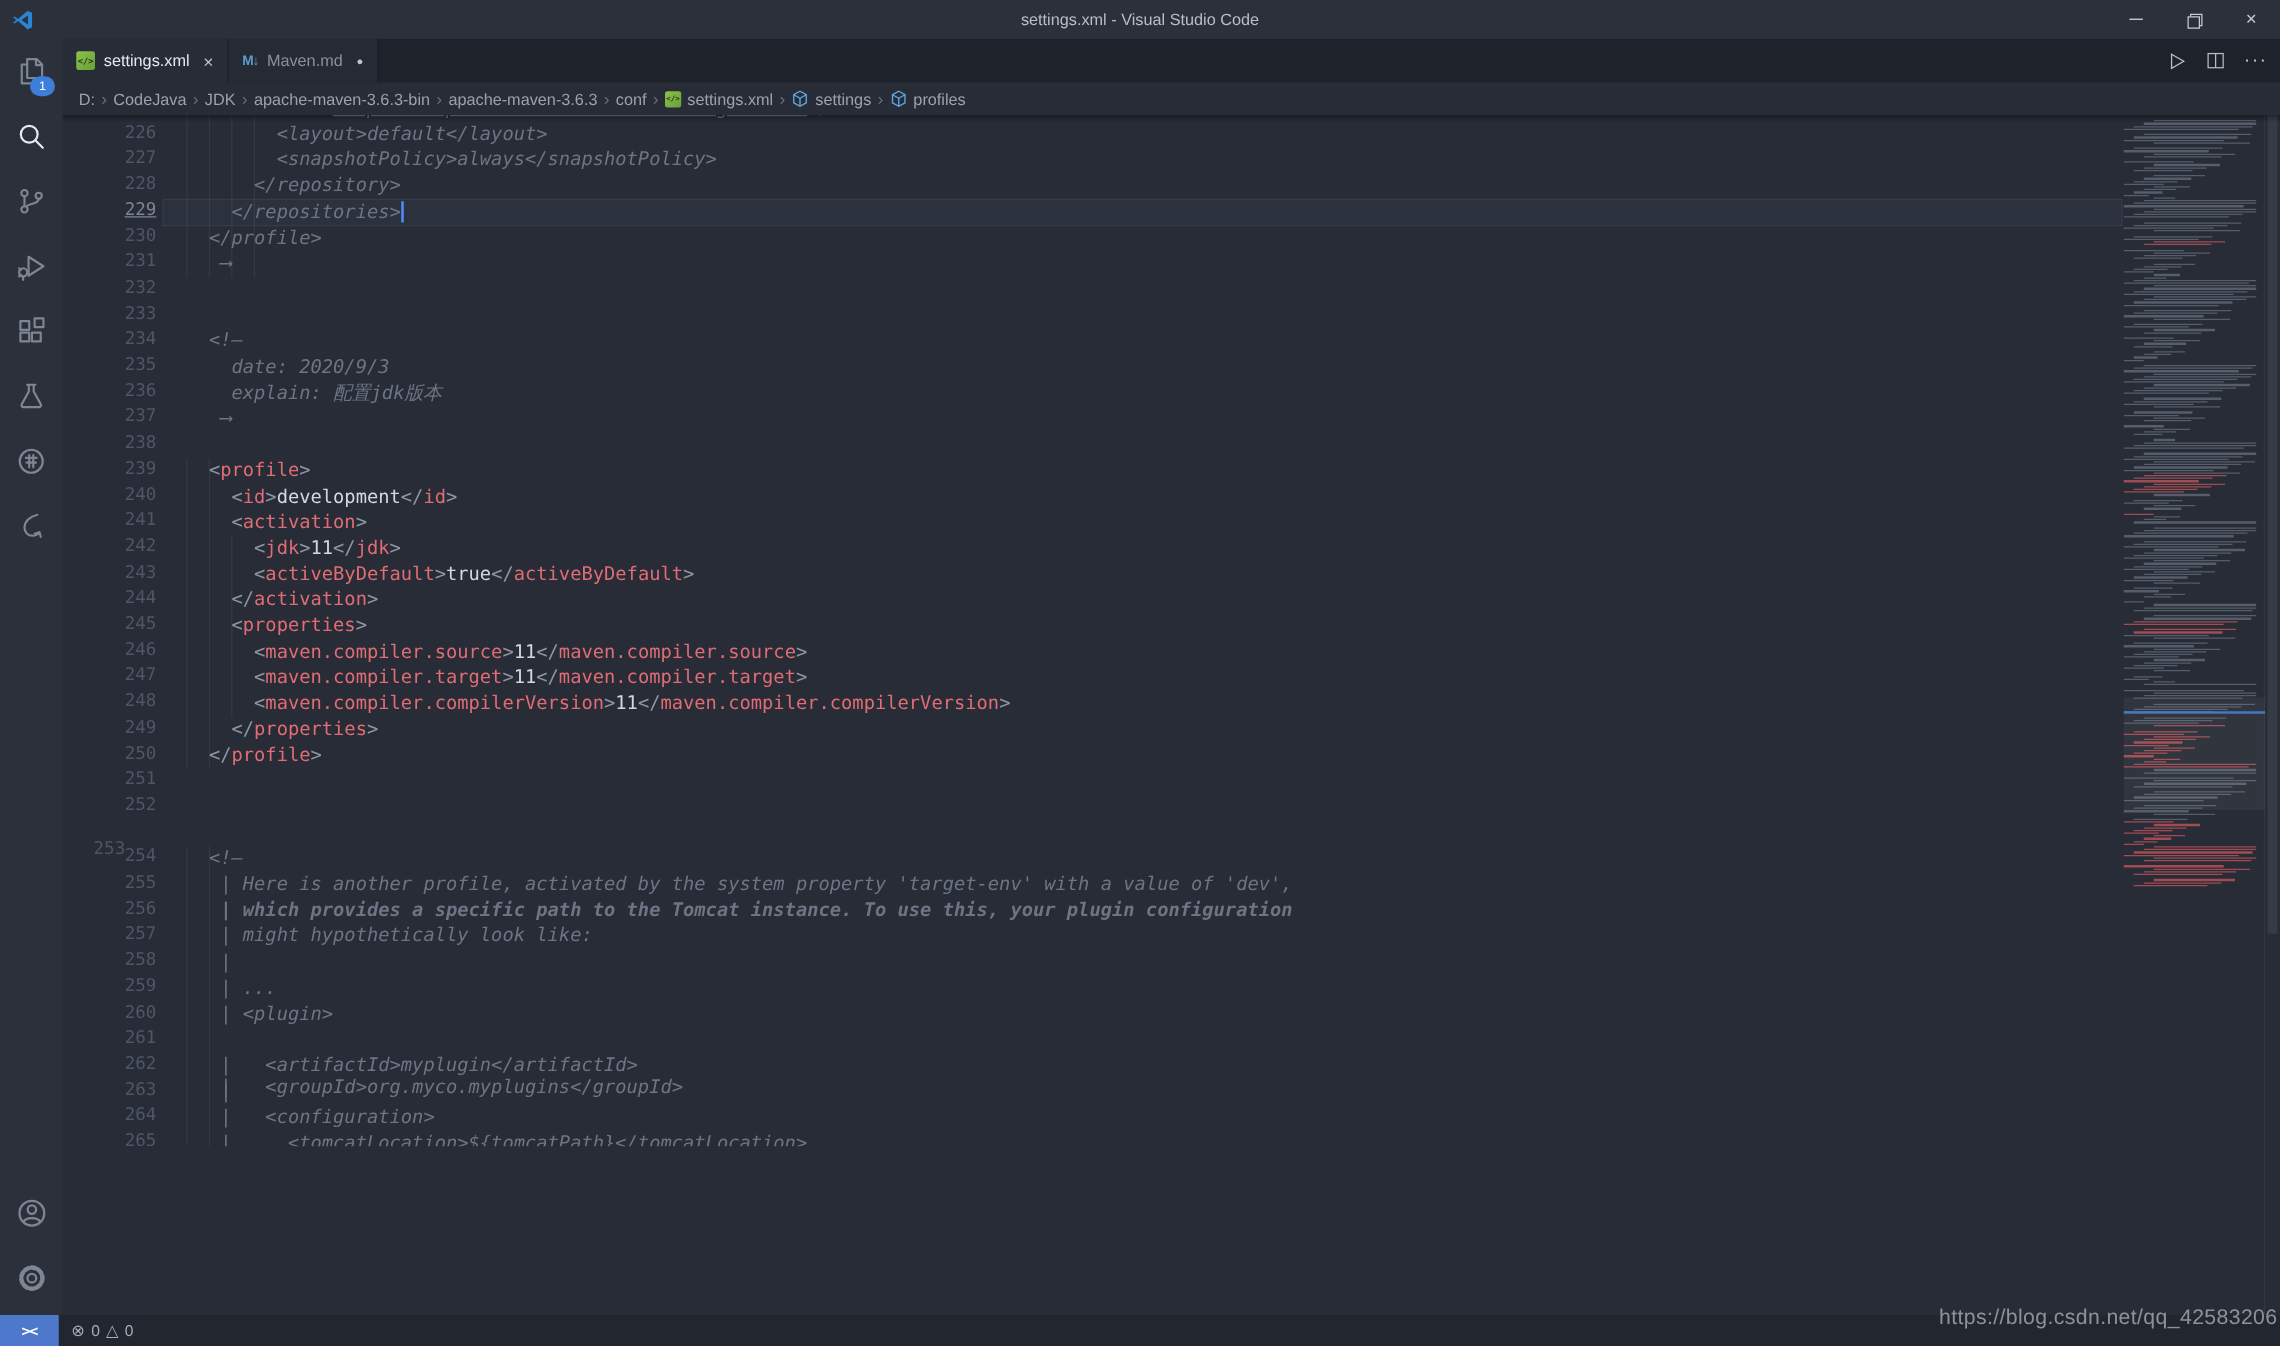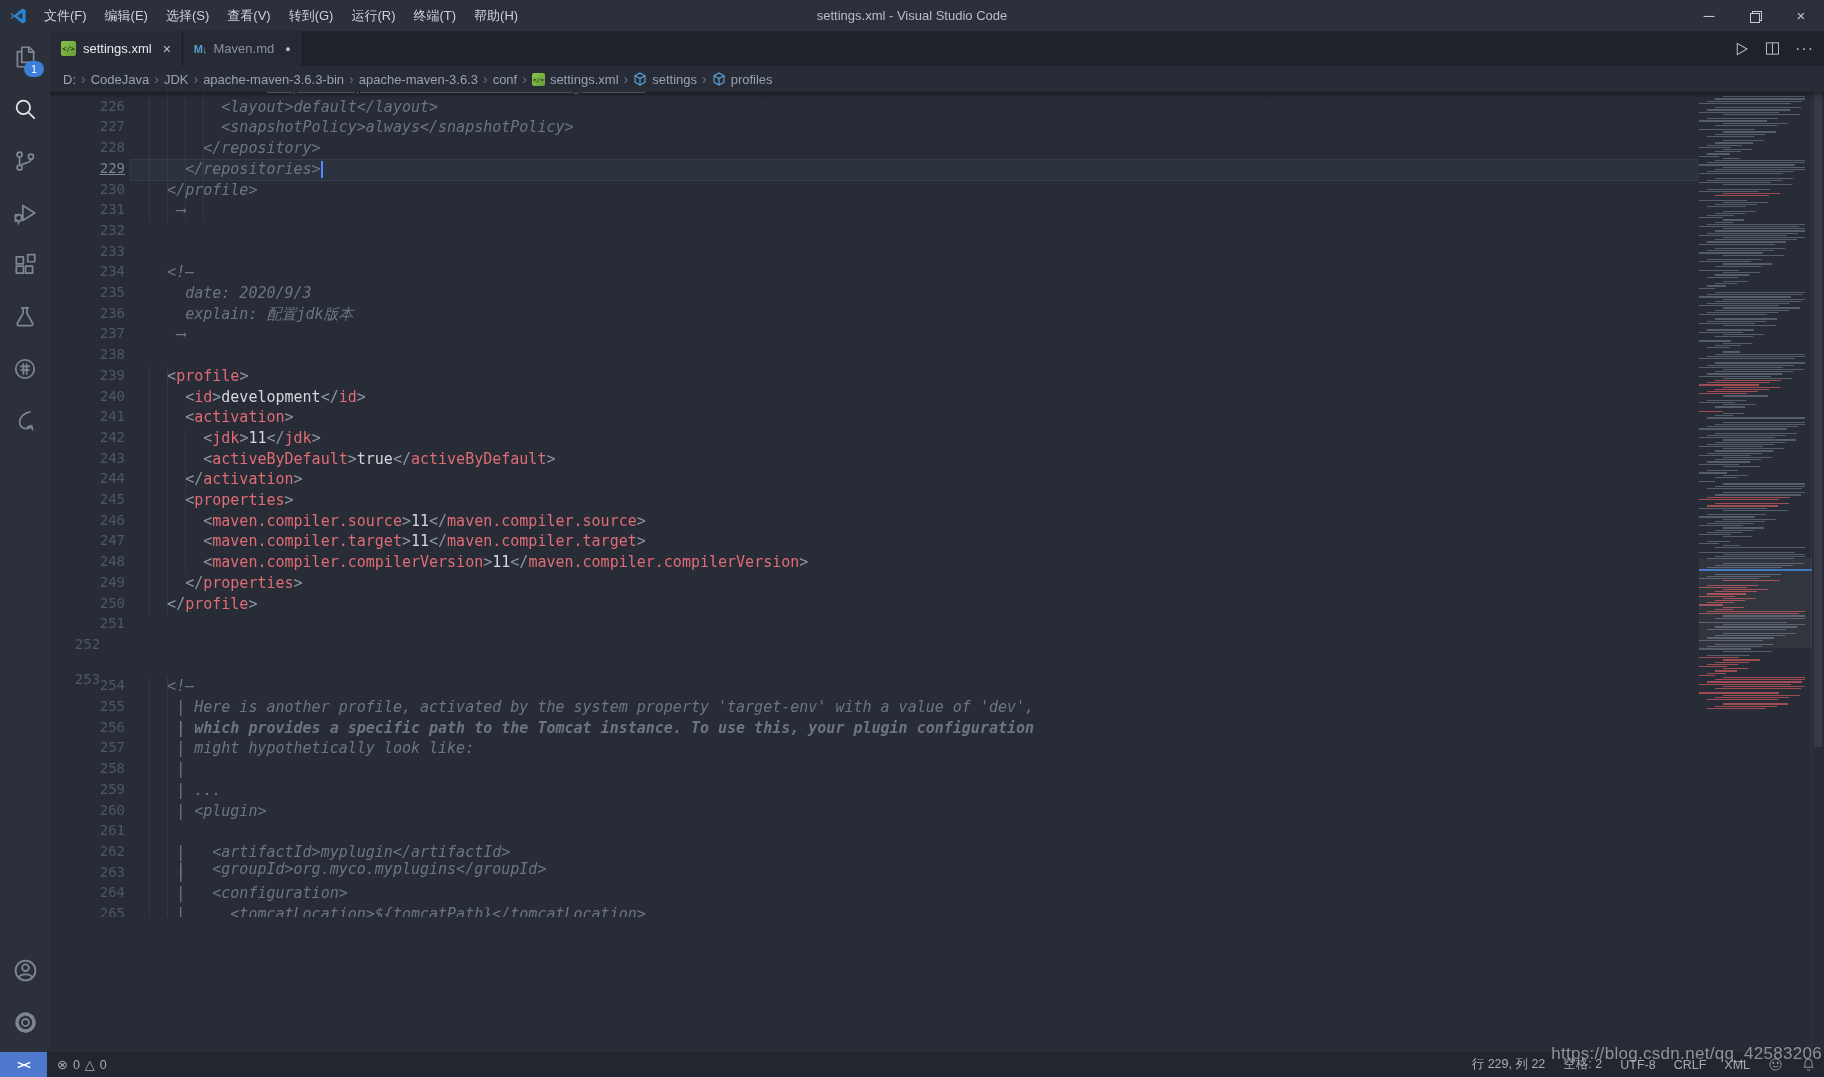--- a/index.html
+++ b/index.html
@@ -96,30 +96,20 @@
 </style>
 </head>
 <body>
 
 <div id="app">
 
   <header id="titlebar">
     <svg id="vscode-logo" width="18" height="18" viewBox="0 0 24 24">
       <path fill="#2a84d2" d="M17.5 2 7.2 11 3.6 8.2 1.8 9.1 5.4 12 1.8 14.9l1.8.9L7.2 13l10.3 9 4.7-2.2V4.2L17.5 2zm.3 5.2v9.6L11 12l6.8-4.8z"></path>
     </svg>
-    <nav id="menubar">
-        <span class="menu-item">文件(F)</span>
-        <span class="menu-item">编辑(E)</span>
-        <span class="menu-item">选择(S)</span>
-        <span class="menu-item">查看(V)</span>
-        <span class="menu-item">转到(G)</span>
-        <span class="menu-item">运行(R)</span>
-        <span class="menu-item">终端(T)</span>
-        <span class="menu-item">帮助(H)</span>
-      </nav>
     <div id="window-title">settings.xml - Visual Studio Code</div>
     <div id="window-controls">
       <div class="wc">─</div>
       <div class="wc">
         <span class="restore-box">
             <span class="b1"></span>
             <span class="b2"></span>
           </span>
       </div>
       <div class="wc">×</div>
@@ -303,21 +293,21 @@
         <div class="ln" style="top: 336.9px;">242</div>
         <div class="ln" style="top: 357.6px;">243</div>
         <div class="ln" style="top: 378.3px;">244</div>
         <div class="ln" style="top: 399px;">245</div>
         <div class="ln" style="top: 419.7px;">246</div>
         <div class="ln" style="top: 440.4px;">247</div>
         <div class="ln" style="top: 461.1px;">248</div>
         <div class="ln" style="top: 481.8px;">249</div>
         <div class="ln" style="top: 502.5px;">250</div>
         <div class="ln" style="top: 523.2px;">251</div>
-        <div class="ln" style="top: 543.9px; text-align: center;">252</div>
+        <div class="ln" style="top: 543.9px;">252</div>
         <div class="ln" style="top: 579px; text-align: center;">253</div>
         <div class="ln" style="top: 585.3px;">254</div>
         <div class="ln" style="top: 606px;">255</div>
         <div class="ln" style="top: 626.7px;">256</div>
         <div class="ln" style="top: 647.4px;">257</div>
         <div class="ln" style="top: 668.1px;">258</div>
         <div class="ln" style="top: 688.8px;">259</div>
         <div class="ln" style="top: 709.5px;">260</div>
         <div class="ln" style="top: 730.2px;">261</div>
         <div class="ln" style="top: 750.9px;">262</div>
@@ -620,33 +610,16 @@
   </section>
 
   <footer id="statusbar">
     <div id="remote-chip">&gt;&lt;</div>
     <div id="problems">
       <span class="picon">⊗</span>
       <span>0</span>
       <span class="picon">△</span>
       <span>0</span>
     </div>
-    <div id="sb-right">
-      <span class="sbi">行 229, 列 22</span>
-      <span class="sbi">空格: 2</span>
-      <span class="sbi">UTF-8</span>
-      <span class="sbi">CRLF</span>
-      <span class="sbi">XML</span>
-      <svg width="15" height="15" viewBox="0 0 24 24">
-        <circle cx="12" cy="12" r="9"></circle>
-          <circle cx="8.5" cy="9.5" r="1" fill="#a6adba"></circle>
-          <circle cx="15.5" cy="9.5" r="1" fill="#a6adba"></circle>
-          <path d="M7.5 14c1.5 2.5 7.5 2.5 9 0"></path>
-      </svg>
-      <svg width="15" height="15" viewBox="0 0 24 24">
-        <path d="M12 3.5a5.5 5.5 0 0 1 5.5 5.5v4.5l1.8 2.8H4.7L6.5 13.5V9A5.5 5.5 0 0 1 12 3.5z"></path>
-          <path d="M10 19.5a2 2 0 0 0 4 0"></path>
-      </svg>
-    </div>
   </footer>
 
   <div id="watermark">https://blog.csdn.net/qq_42583206</div>
 </div>
 
 </body></html>

